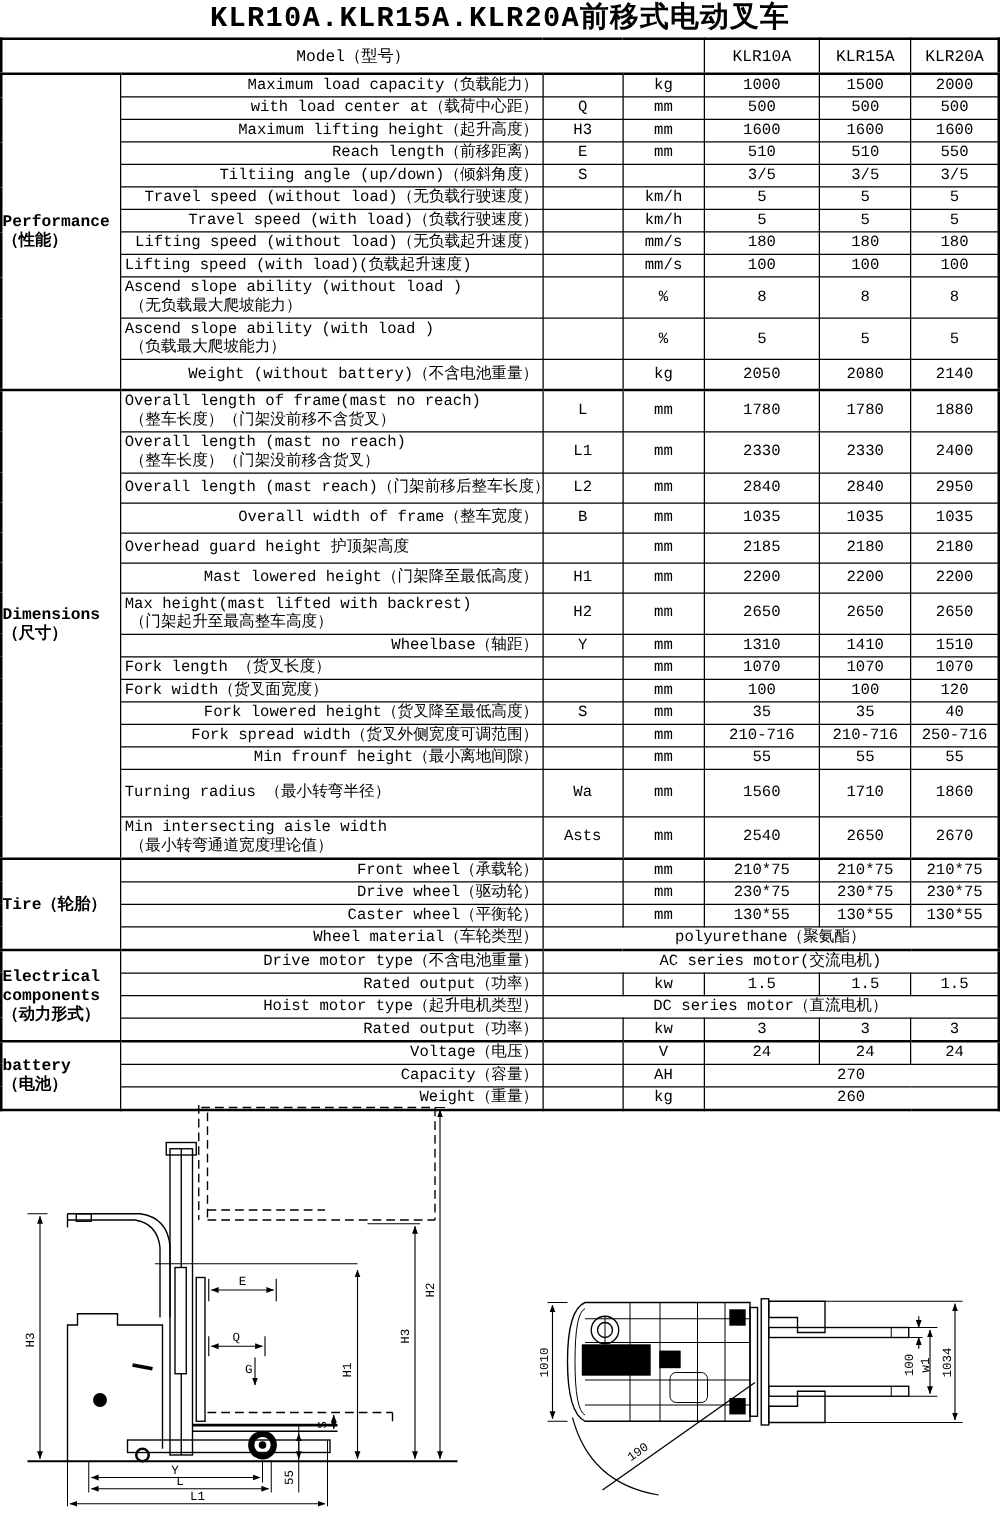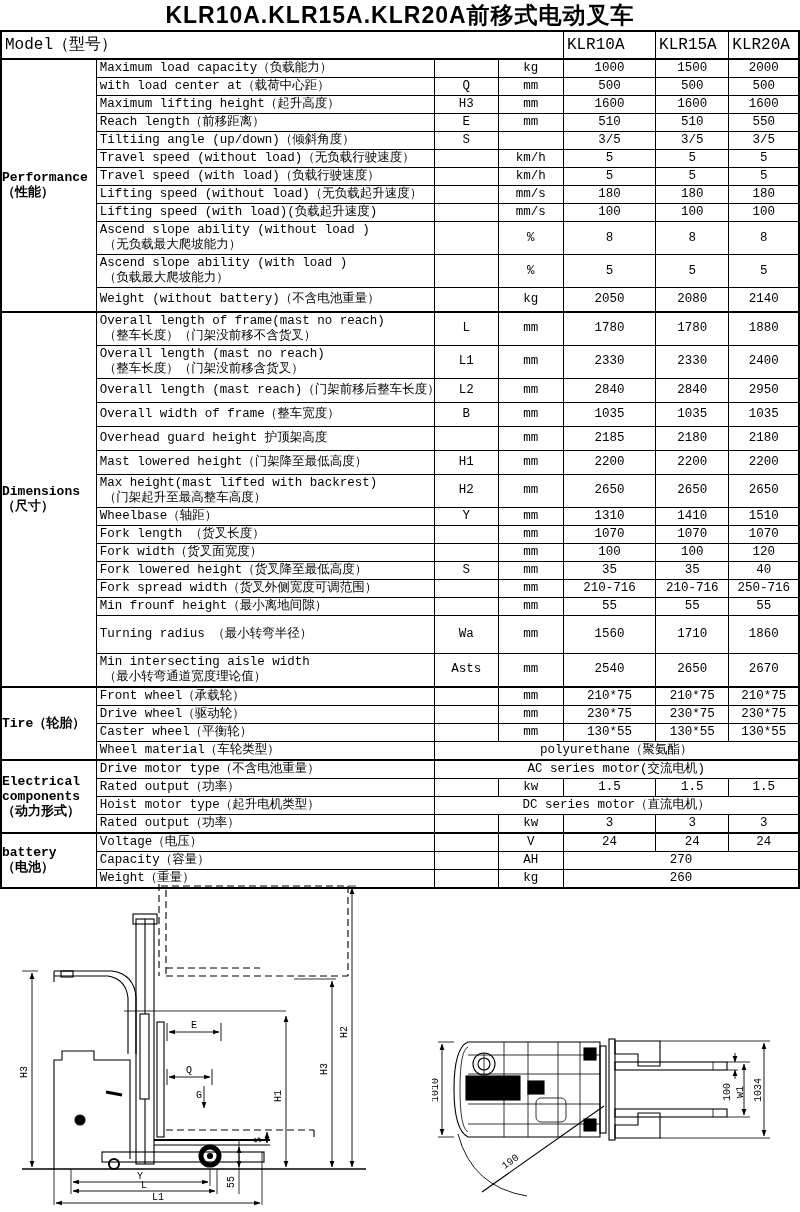--- a/index.html
+++ b/index.html
@@ -1,30 +1,30 @@
 <!DOCTYPE html>
 <html><head>
 <meta charset="utf-8">
 <style>
   html,body{margin:0;padding:0;background:#fff}
   body{width:800px;height:1212px;position:relative;color:#000;
        font-family:"Liberation Mono","DejaVu Sans Mono",monospace;overflow:hidden}
-  .title{height:30px;text-align:center;font-family:Liberation Sans, sans-serif;
+  .title{height:30px;text-align:center;font-family:Liberation Mono, monospace;
          font-weight:bold;font-size:23px;line-height:30px;letter-spacing:1px}
   table{border-collapse:collapse;table-layout:fixed;width:800px;border:2px solid #000}
   td{border:1px solid #000;font-size:12.5px;line-height:15px;padding:1px 3px;
      vertical-align:middle;overflow:hidden;white-space:nowrap}
   thead tr{height:28px}
   tbody tr{height:17px}
   tr.rs-m{height:24px}
   tr.rs-l{height:38px}
   .sec{font-weight:bold;text-align:left;font-size:13px;padding:0;white-space:normal}
   .ctr{text-align:center;padding:0 1px}
-  .hdr{font-size:16px}
-  .nameflex{display:flex;justify-content:flex-start;align-items:baseline}
+  .hdr{text-align:center;font-size:13px}
+  .nameflex{display:flex;justify-content:flex-end;align-items:baseline}
   .cnline{padding-left:4px}
   tr.sec-top td{border-top:2px solid #000}
   svg{position:absolute}
   svg text{font-family:"Liberation Mono","DejaVu Sans Mono",monospace;font-size:10px;
            fill:#000;stroke:none}
 </style>
 </head>
 <body>
 
 <div class="title">KLR10A.KLR15A.KLR20A前移式电动叉车</div>

